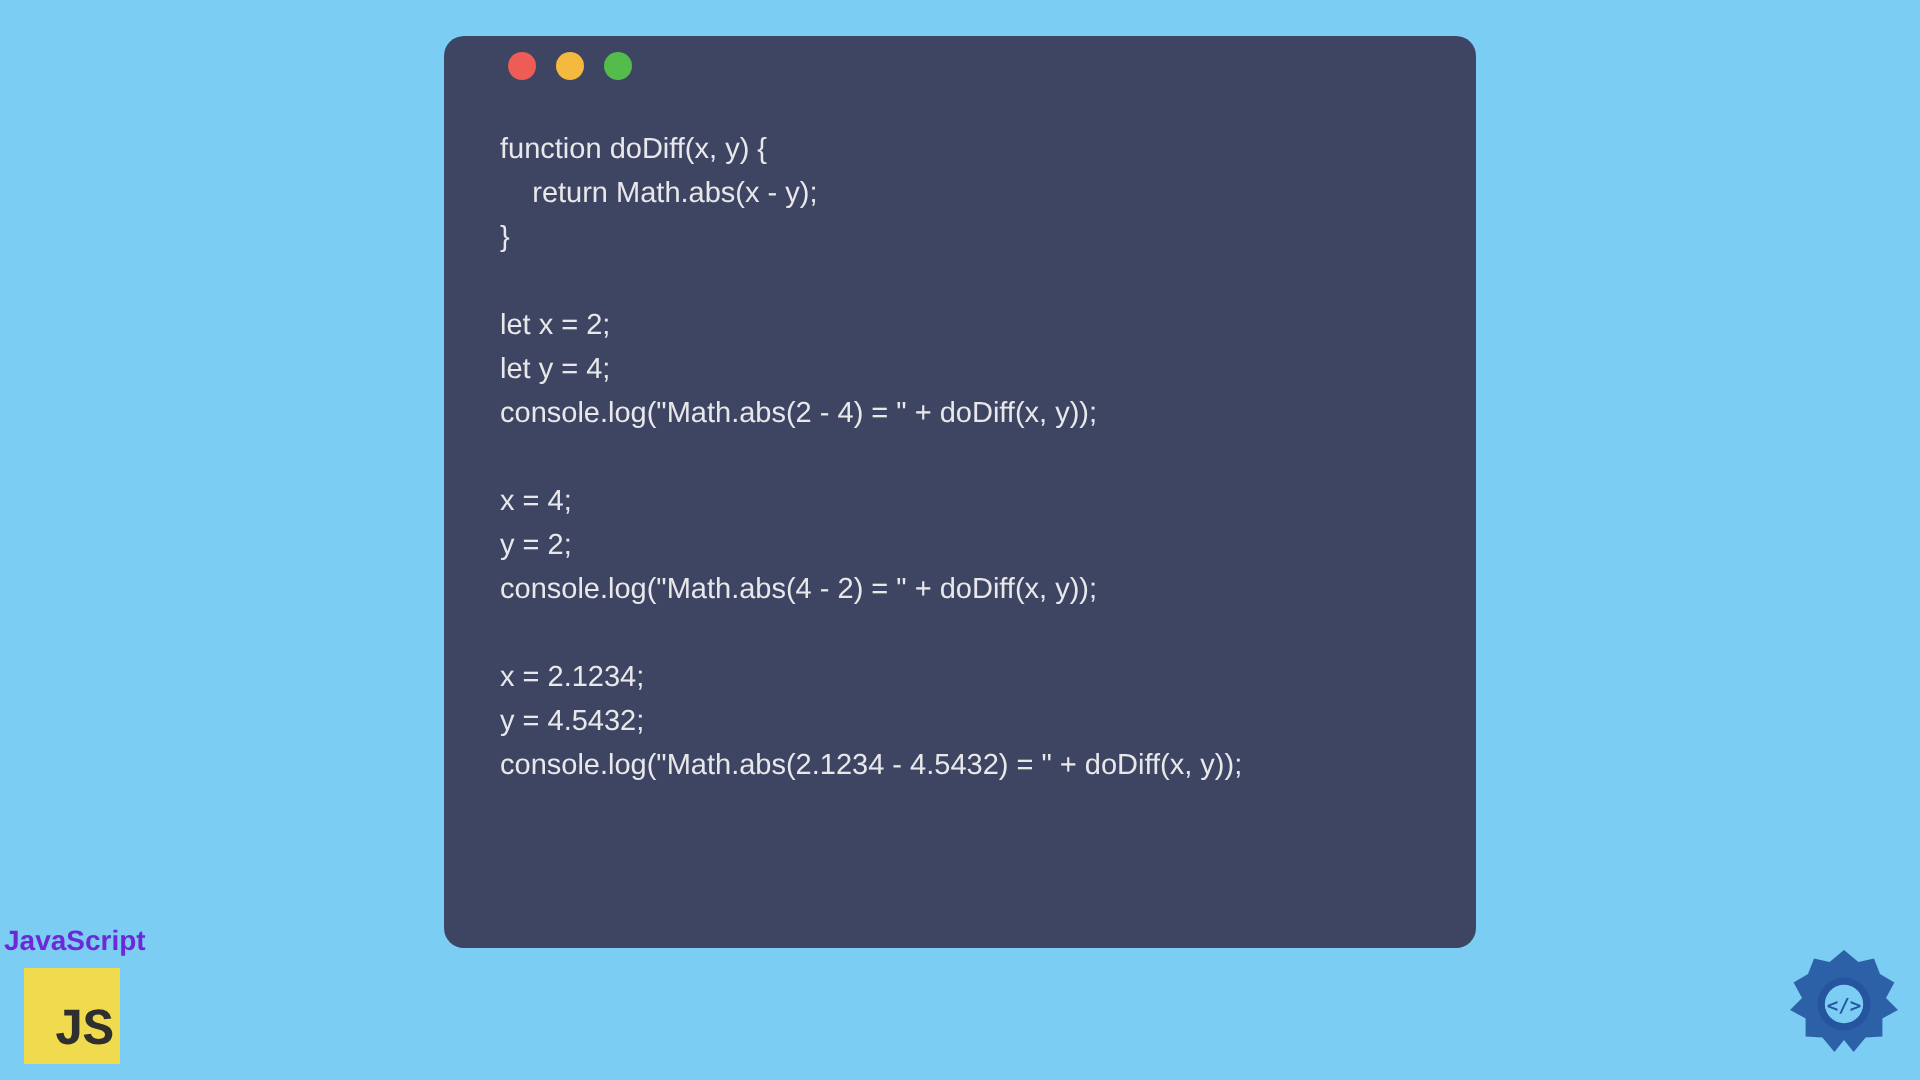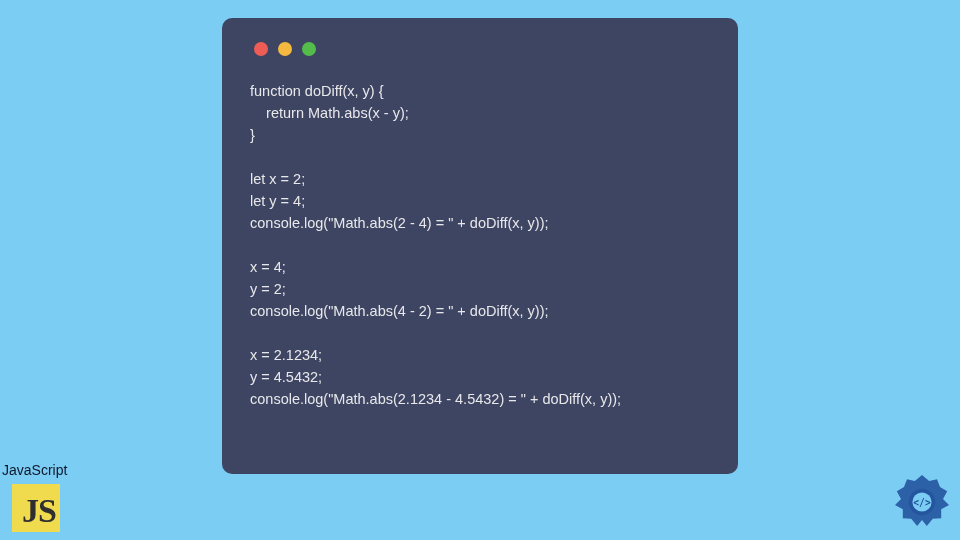--- a/index.html
+++ b/index.html
@@ -16,21 +16,21 @@
       overflow: hidden;
     }
     .code-window {
       position: absolute;
       left: 222px;
       top: 18px;
       width: 516px;
       height: 456px;
       background-color: #3e4563;
       border-radius: 10px;
-      padding: 24px 28px;
+      padding: 8px 28px;
     }
     .window-controls {
       display: flex;
       gap: 10px;
       margin-bottom: 24px;
       margin-left: 4px;
     }
     .window-dot {
       width: 14px;
       height: 14px;
@@ -44,38 +44,38 @@
       font-size: 14.5px;
       line-height: 22px;
       color: #e8e8ea;
       white-space: pre;
     }
     .js-label {
       position: absolute;
       left: 2px;
       bottom: 62px;
       font-size: 14px;
-      color: #0f172a;
-      font-weight: 400;
+      color: #6d28d9;
+      font-weight: 700;
     }
     .js-logo {
       position: absolute;
       left: 12px;
       bottom: 8px;
       width: 48px;
       height: 48px;
       background-color: #f0db4e;
       display: flex;
       align-items: flex-end;
       justify-content: flex-end;
       padding: 2px 4px;
     }
     .js-logo-text {
-      font-family: Liberation Serif, serif;
-      font-size: 34px;
+      font-family: Liberation Mono, monospace;
+      font-size: 26px;
       font-weight: bold;
       color: #2f2f2f;
       letter-spacing: -1px;
     }
     .delftstack-brand {
       position: absolute;
       right: 8px;
       bottom: 8px;
       display: flex;
       align-items: center;

